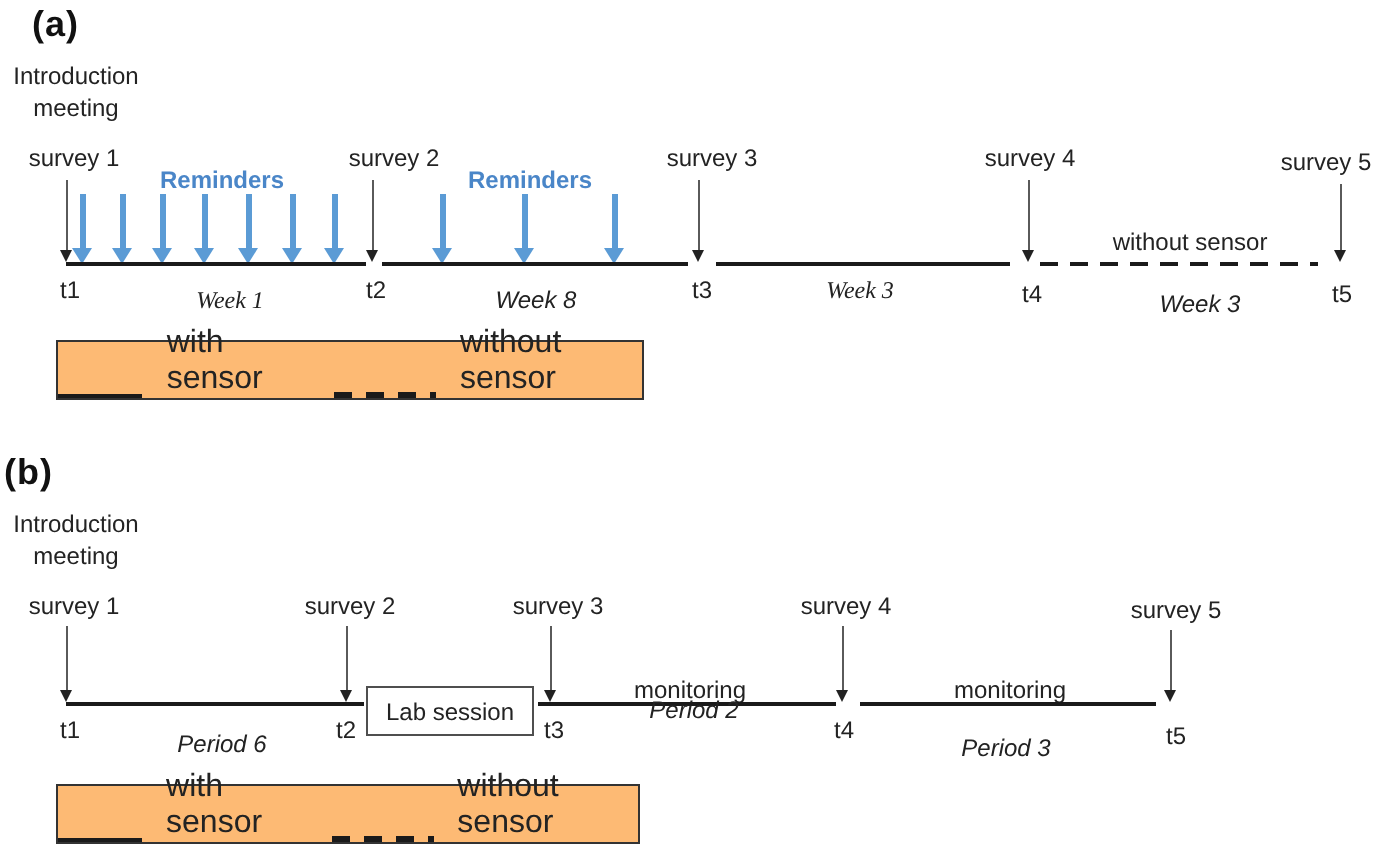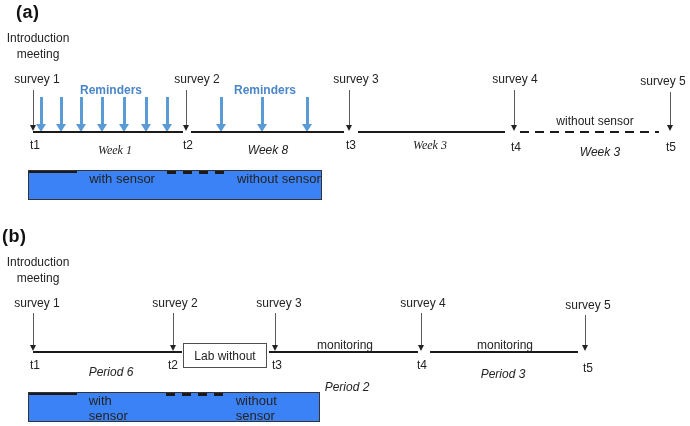--- a/index.html
+++ b/index.html
@@ -33,23 +33,23 @@
   .sarrow .head { position:absolute; left:1px; bottom:0; width:0; height:0;
                   border-left:3px solid transparent; border-right:3px solid transparent;
                   border-top:6px solid #222; }
   
   .barrow { position:absolute; width:11px; }
   .barrow .shaft { position:absolute; left:4px; top:0; width:3px; bottom:7px;
                    background:#5b9bd5; }
   .barrow .head { position:absolute; left:0; bottom:0; width:0; height:0;
                   border-left:5.5px solid transparent; border-right:5.5px solid transparent;
                   border-top:8px solid #5b9bd5; }
-  .legend { position:absolute; height:30px; border:1.4px solid #333; background:#3b82f6;
-            display:flex; align-items:flex-start; justify-content:center; gap:12px;
-            font-size:13px; color:#232323; box-sizing:border-box; }
+  .legend { position:absolute; height:30px; border:1.4px solid #333; background:#fdba74;
+            display:flex; align-items:flex-end; justify-content:center; gap:12px;
+            font-size:16px; color:#232323; box-sizing:border-box; }
   .leg-solid { width:48px; height:2px; background:#1a1a1a; }
   .leg-dash  { width:58px; height:3px; background:
                repeating-linear-gradient(90deg,#1a1a1a 0 9px,transparent 9px 16px); }
   .labbox { position:absolute; border:1.5px solid #4f4f4f; background:#fff;
             display:flex; align-items:center; justify-content:center;
             font-size:12px; color:#232323; box-sizing:border-box; }
 </style>
 </head>
 <body>
 
@@ -198,31 +198,31 @@
 
     <div class="annot" style="left:106px; top:351px;margin-top:40px;">calibration</div>
     <div class="annot" style="left:345px; top:338px;">monitoring</div>
     <div class="annot" style="left:505px; top:338px;">monitoring</div>
 
     <div class="tl" style="left:33px;  top:351px; width:149px;"></div>
     <div class="tl" style="left:269px; top:351px; width:149px;"></div>
     <div class="tl" style="left:430px; top:351px; width:148px;"></div>
 
     <div class="labbox" style="left:183px; top:343px; width:84px; height:25px;">
-      <span>Lab without</span>
+      <span>Lab session</span>
     </div>
 
     <div class="tick" style="left:35px;  top:358px;">t1</div>
     <div class="tick" style="left:173px; top:358px;">t2</div>
     <div class="tick" style="left:277px; top:358px;">t3</div>
     <div class="tick" style="left:422px; top:358px;">t4</div>
     <div class="tick" style="left:588px; top:361px;">t5</div>
 
     <div class="seg-name" style="left:111px; top:365px;">Period 6</div>
-    <div class="seg-name" style="left:347px; top:380px;">Period 2</div>
+    <div class="seg-name" style="left:347px; top:348px;">Period 2</div>
     <div class="seg-name" style="left:503px; top:367px;text-align:right;">Period 3</div>
 
     <div class="legend" style="left:28px; top:392px; width:292px;">
       <div class="leg-solid"></div>
       <span>with sensor</span>
       <div class="leg-dash"></div>
       <span>without sensor</span>
     </div>
   </div>
 

